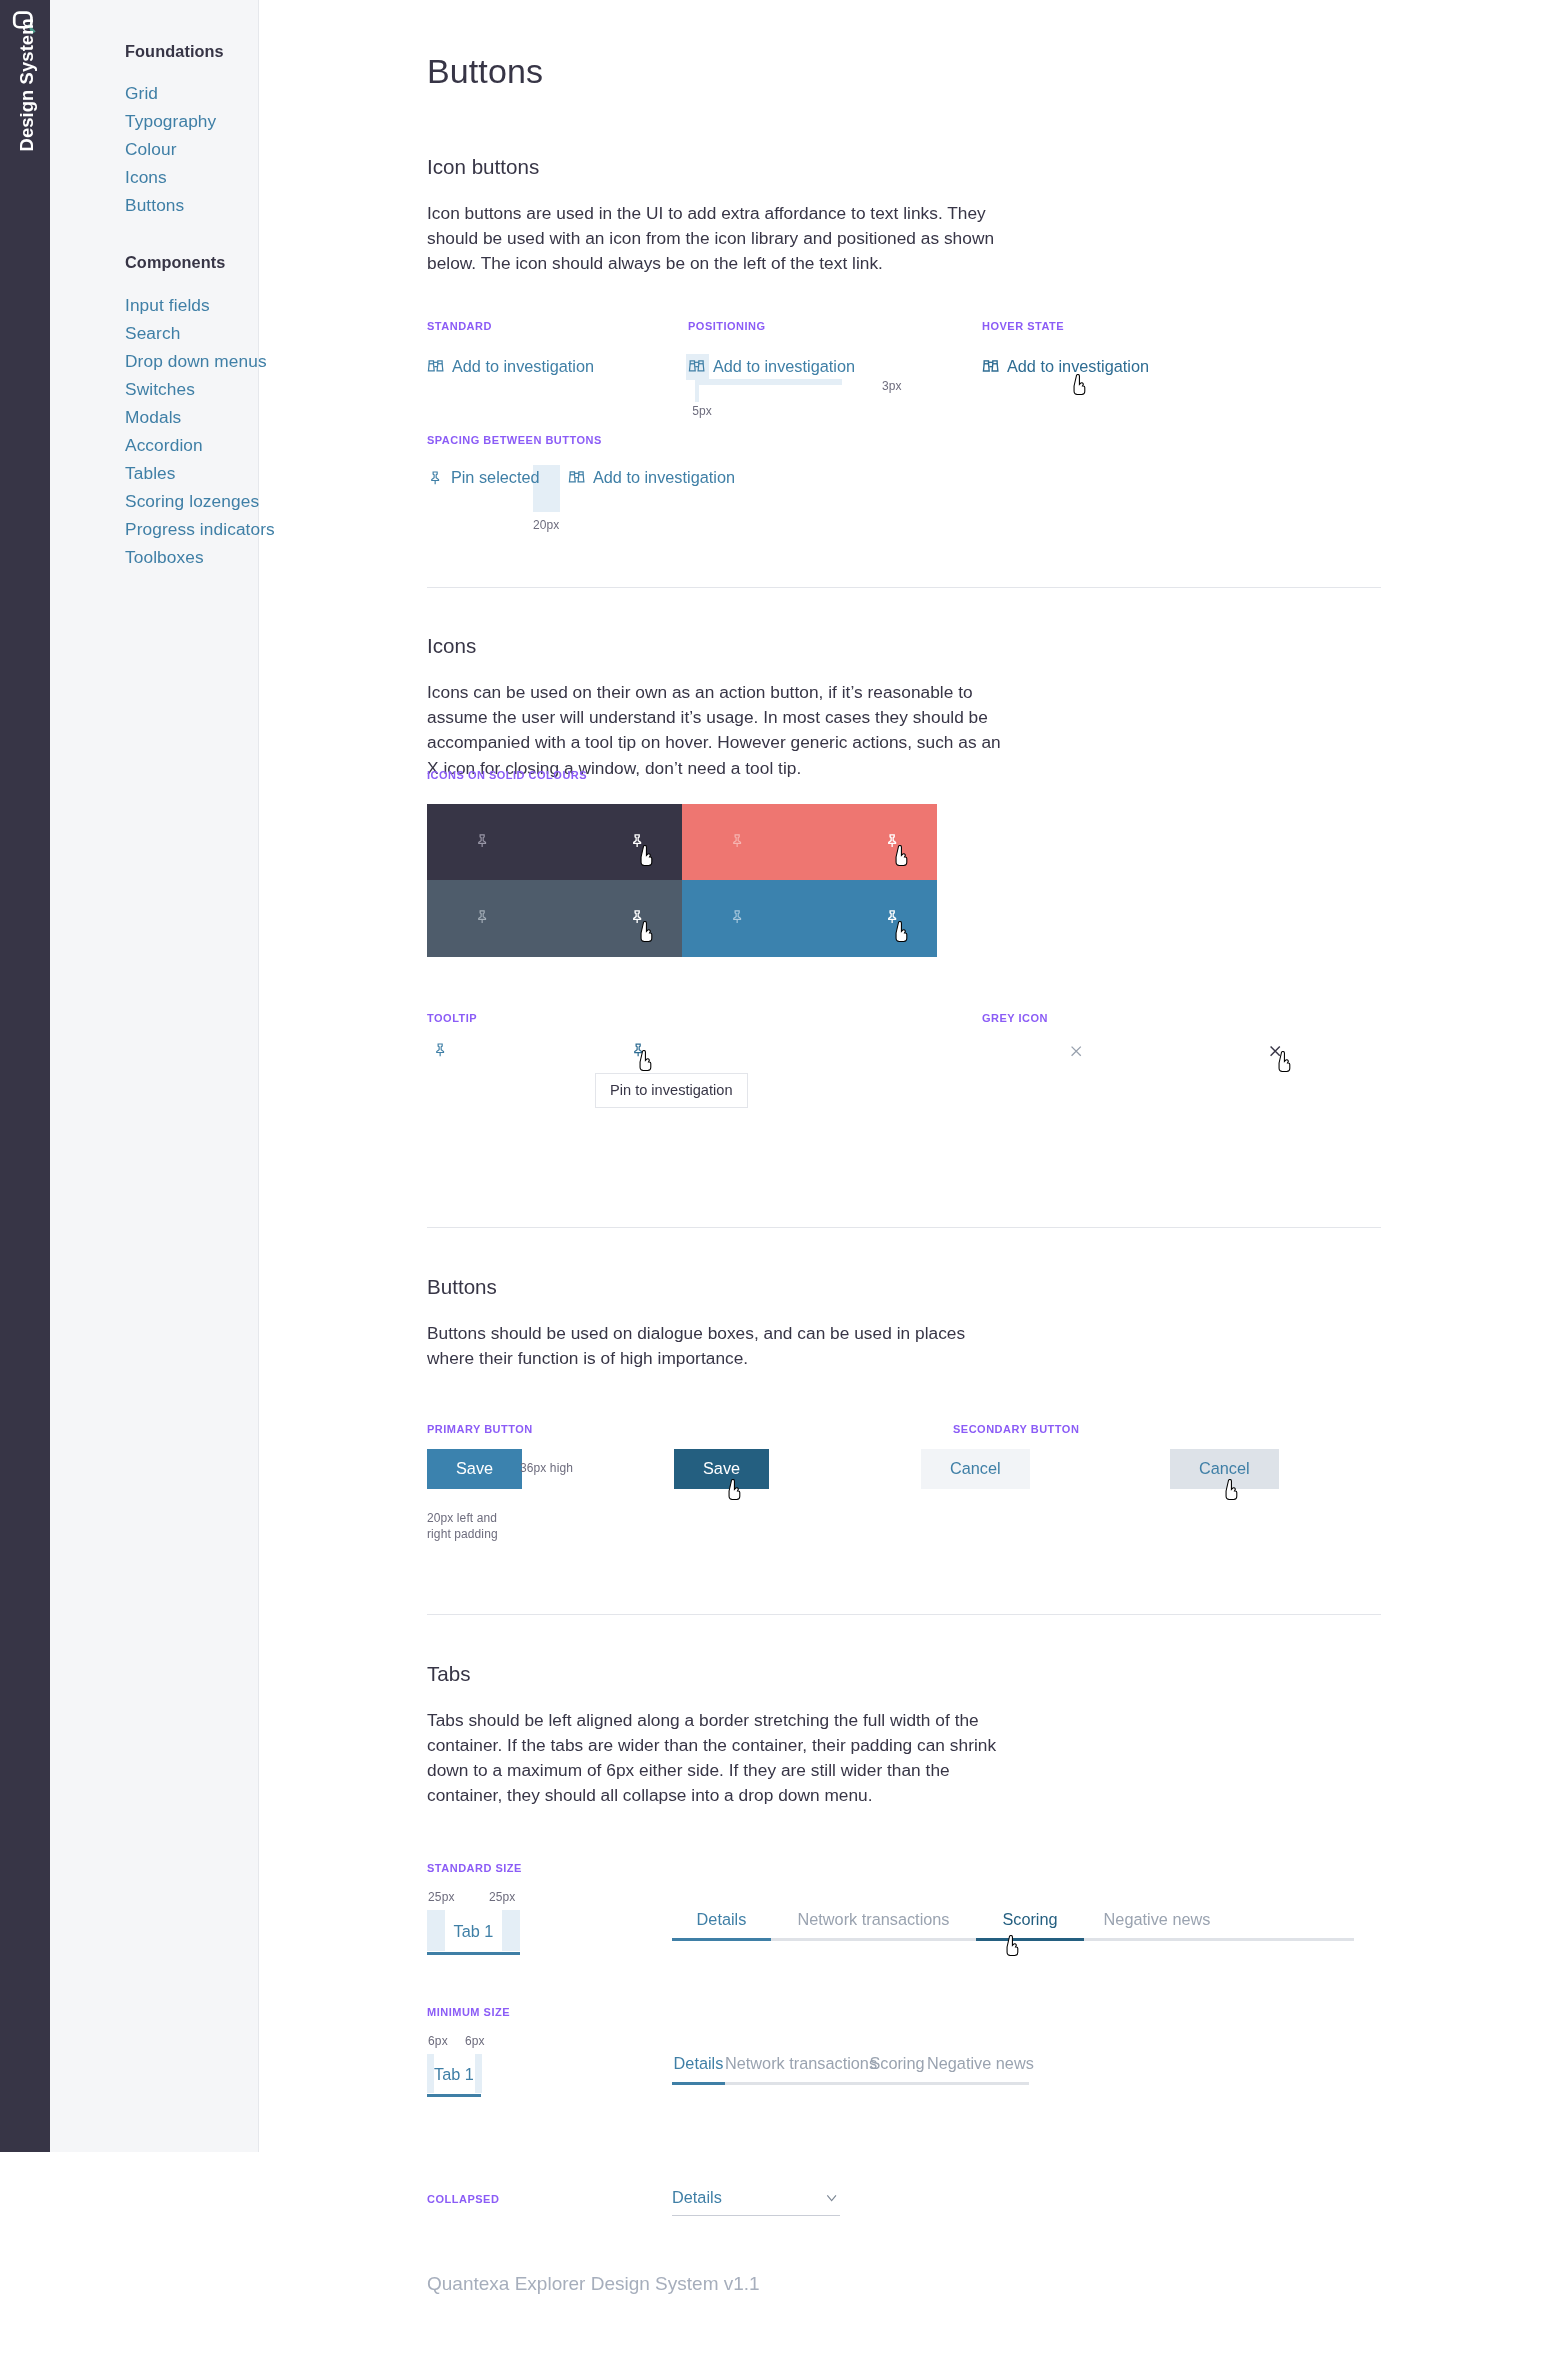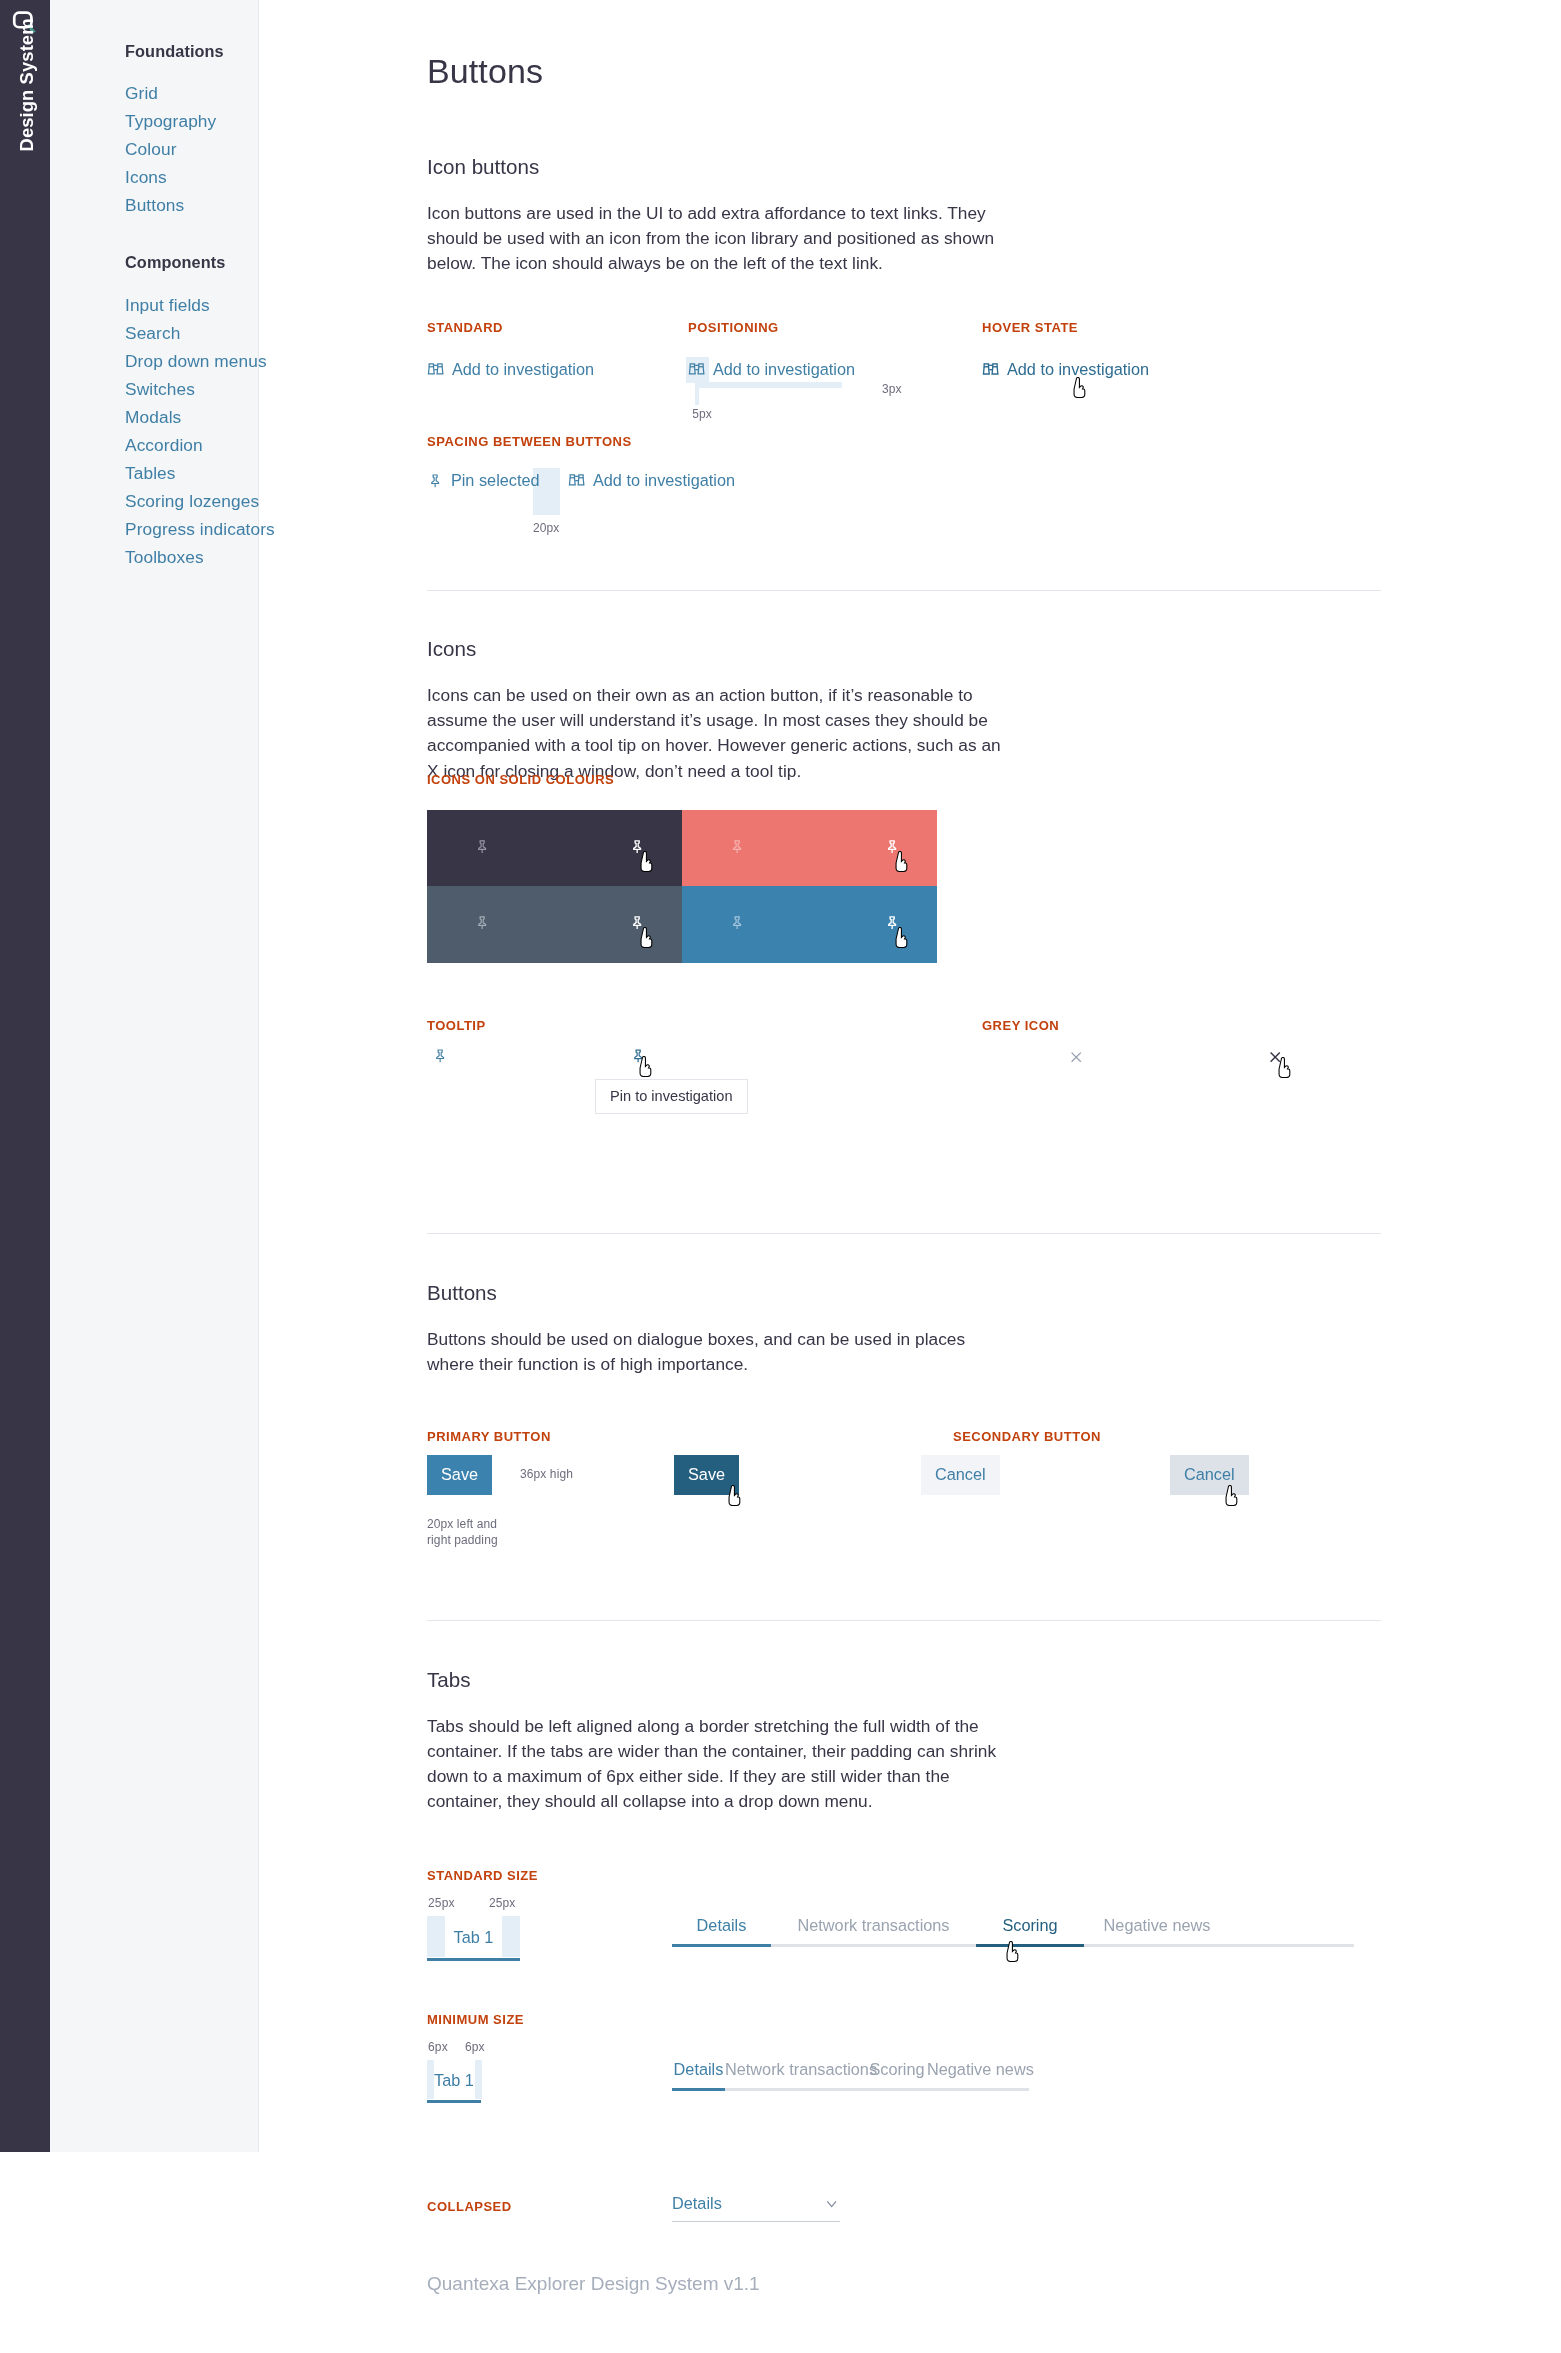--- a/index.html
+++ b/index.html
@@ -90,24 +90,24 @@
     max-width: 583px;
     letter-spacing: 0.03px;
   }
   .hr {
     height: 1.1px;
     background: #e3e5ea;
     width: 954px;
     margin: 0;
   }
   .caps-label {
-    font-size: 13px;
+    font-size: 11px;
     font-weight: 700;
     letter-spacing: 0.5px;
-    color: #c2410c;
+    color: #8b5cf6;
     text-transform: uppercase;
   }
   .note {
     font-size: 12px;
     color: #6d6c7d;
     letter-spacing: 0.1px;
   }
 
   
   .icon-link {
@@ -137,21 +137,21 @@
   .swatch .s-ico { position: absolute; }
   .swatch .s-ico.left  { left: 47px;  top: 50%; transform: translateY(-50%); }
   .swatch .s-ico.right { left: 202px; top: 50%; transform: translateY(-50%); }
 
   
   .btn {
     display: inline-flex;
     align-items: center;
     justify-content: center;
     height: 40px;
-    padding: 0 14px;
+    padding: 0 29px;
     font-size: 16.3px;
     cursor: pointer;
     border: none;
     font-family: inherit;
   }
   .btn-primary   { background: #3b82ae; color: #ffffff; }
   .btn-primary.hover { background: #245f80; }
   .btn-secondary { background: #f2f4f7; color: #3f7fa6; }
   .btn-secondary.hover { background: #dde2e8; }
 

